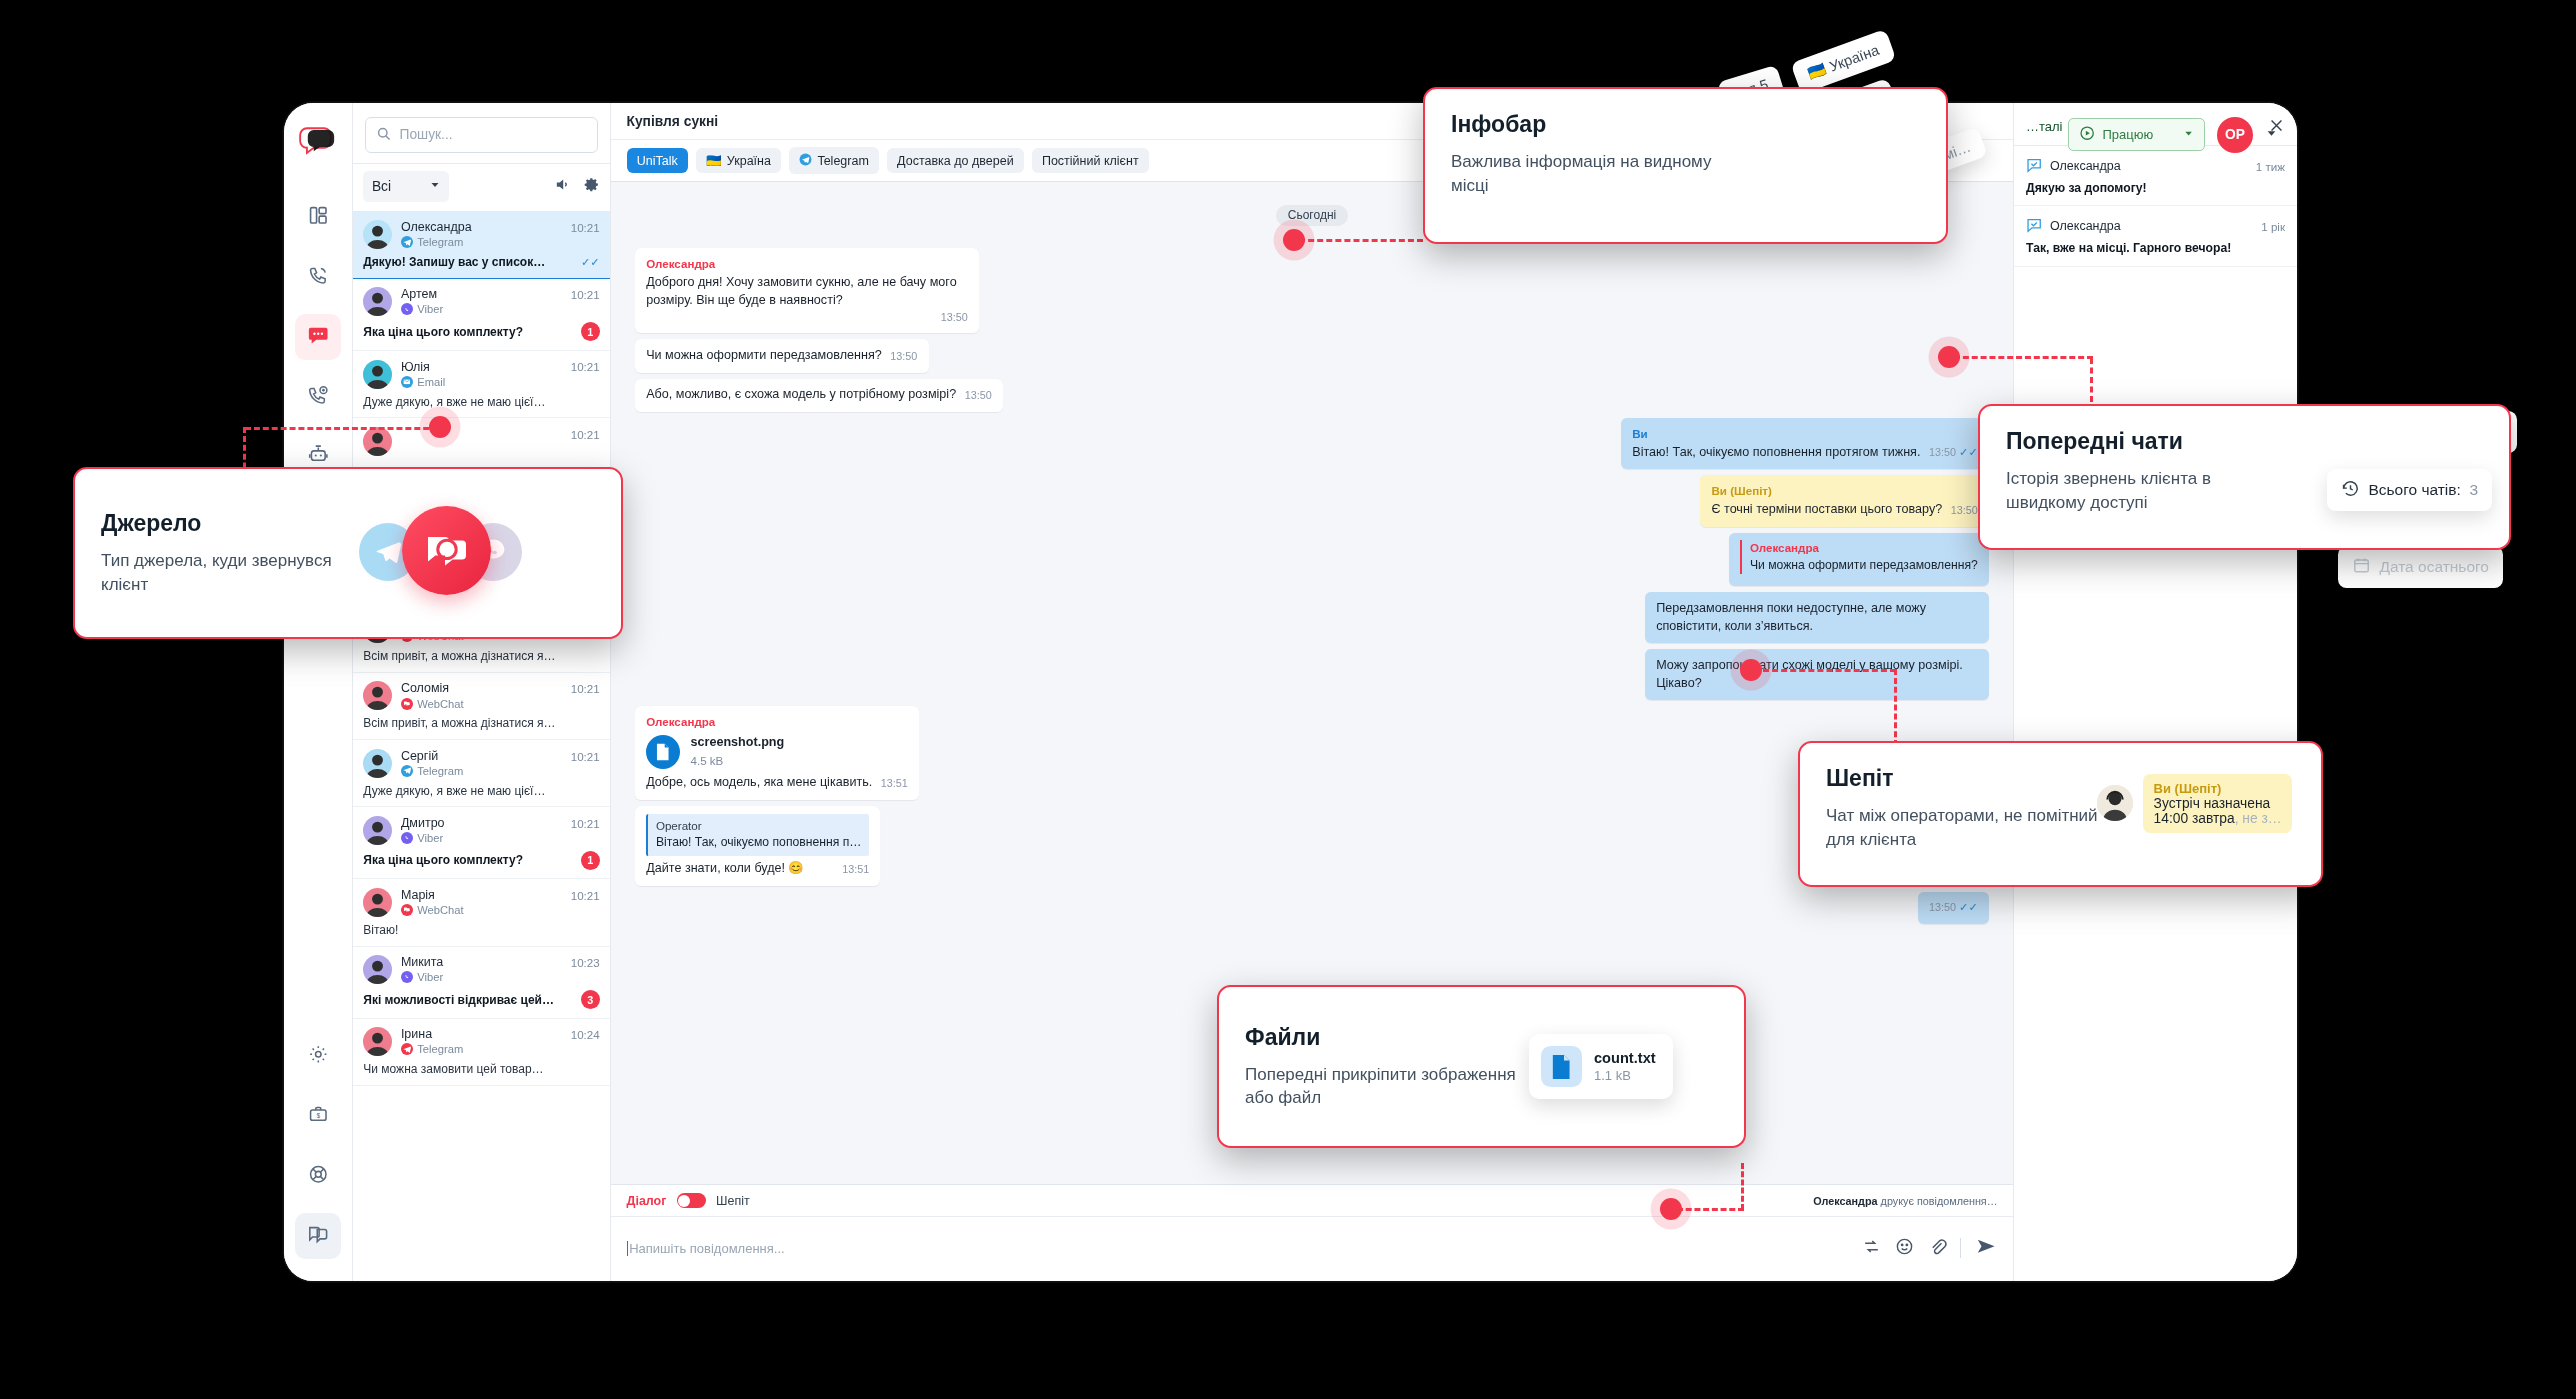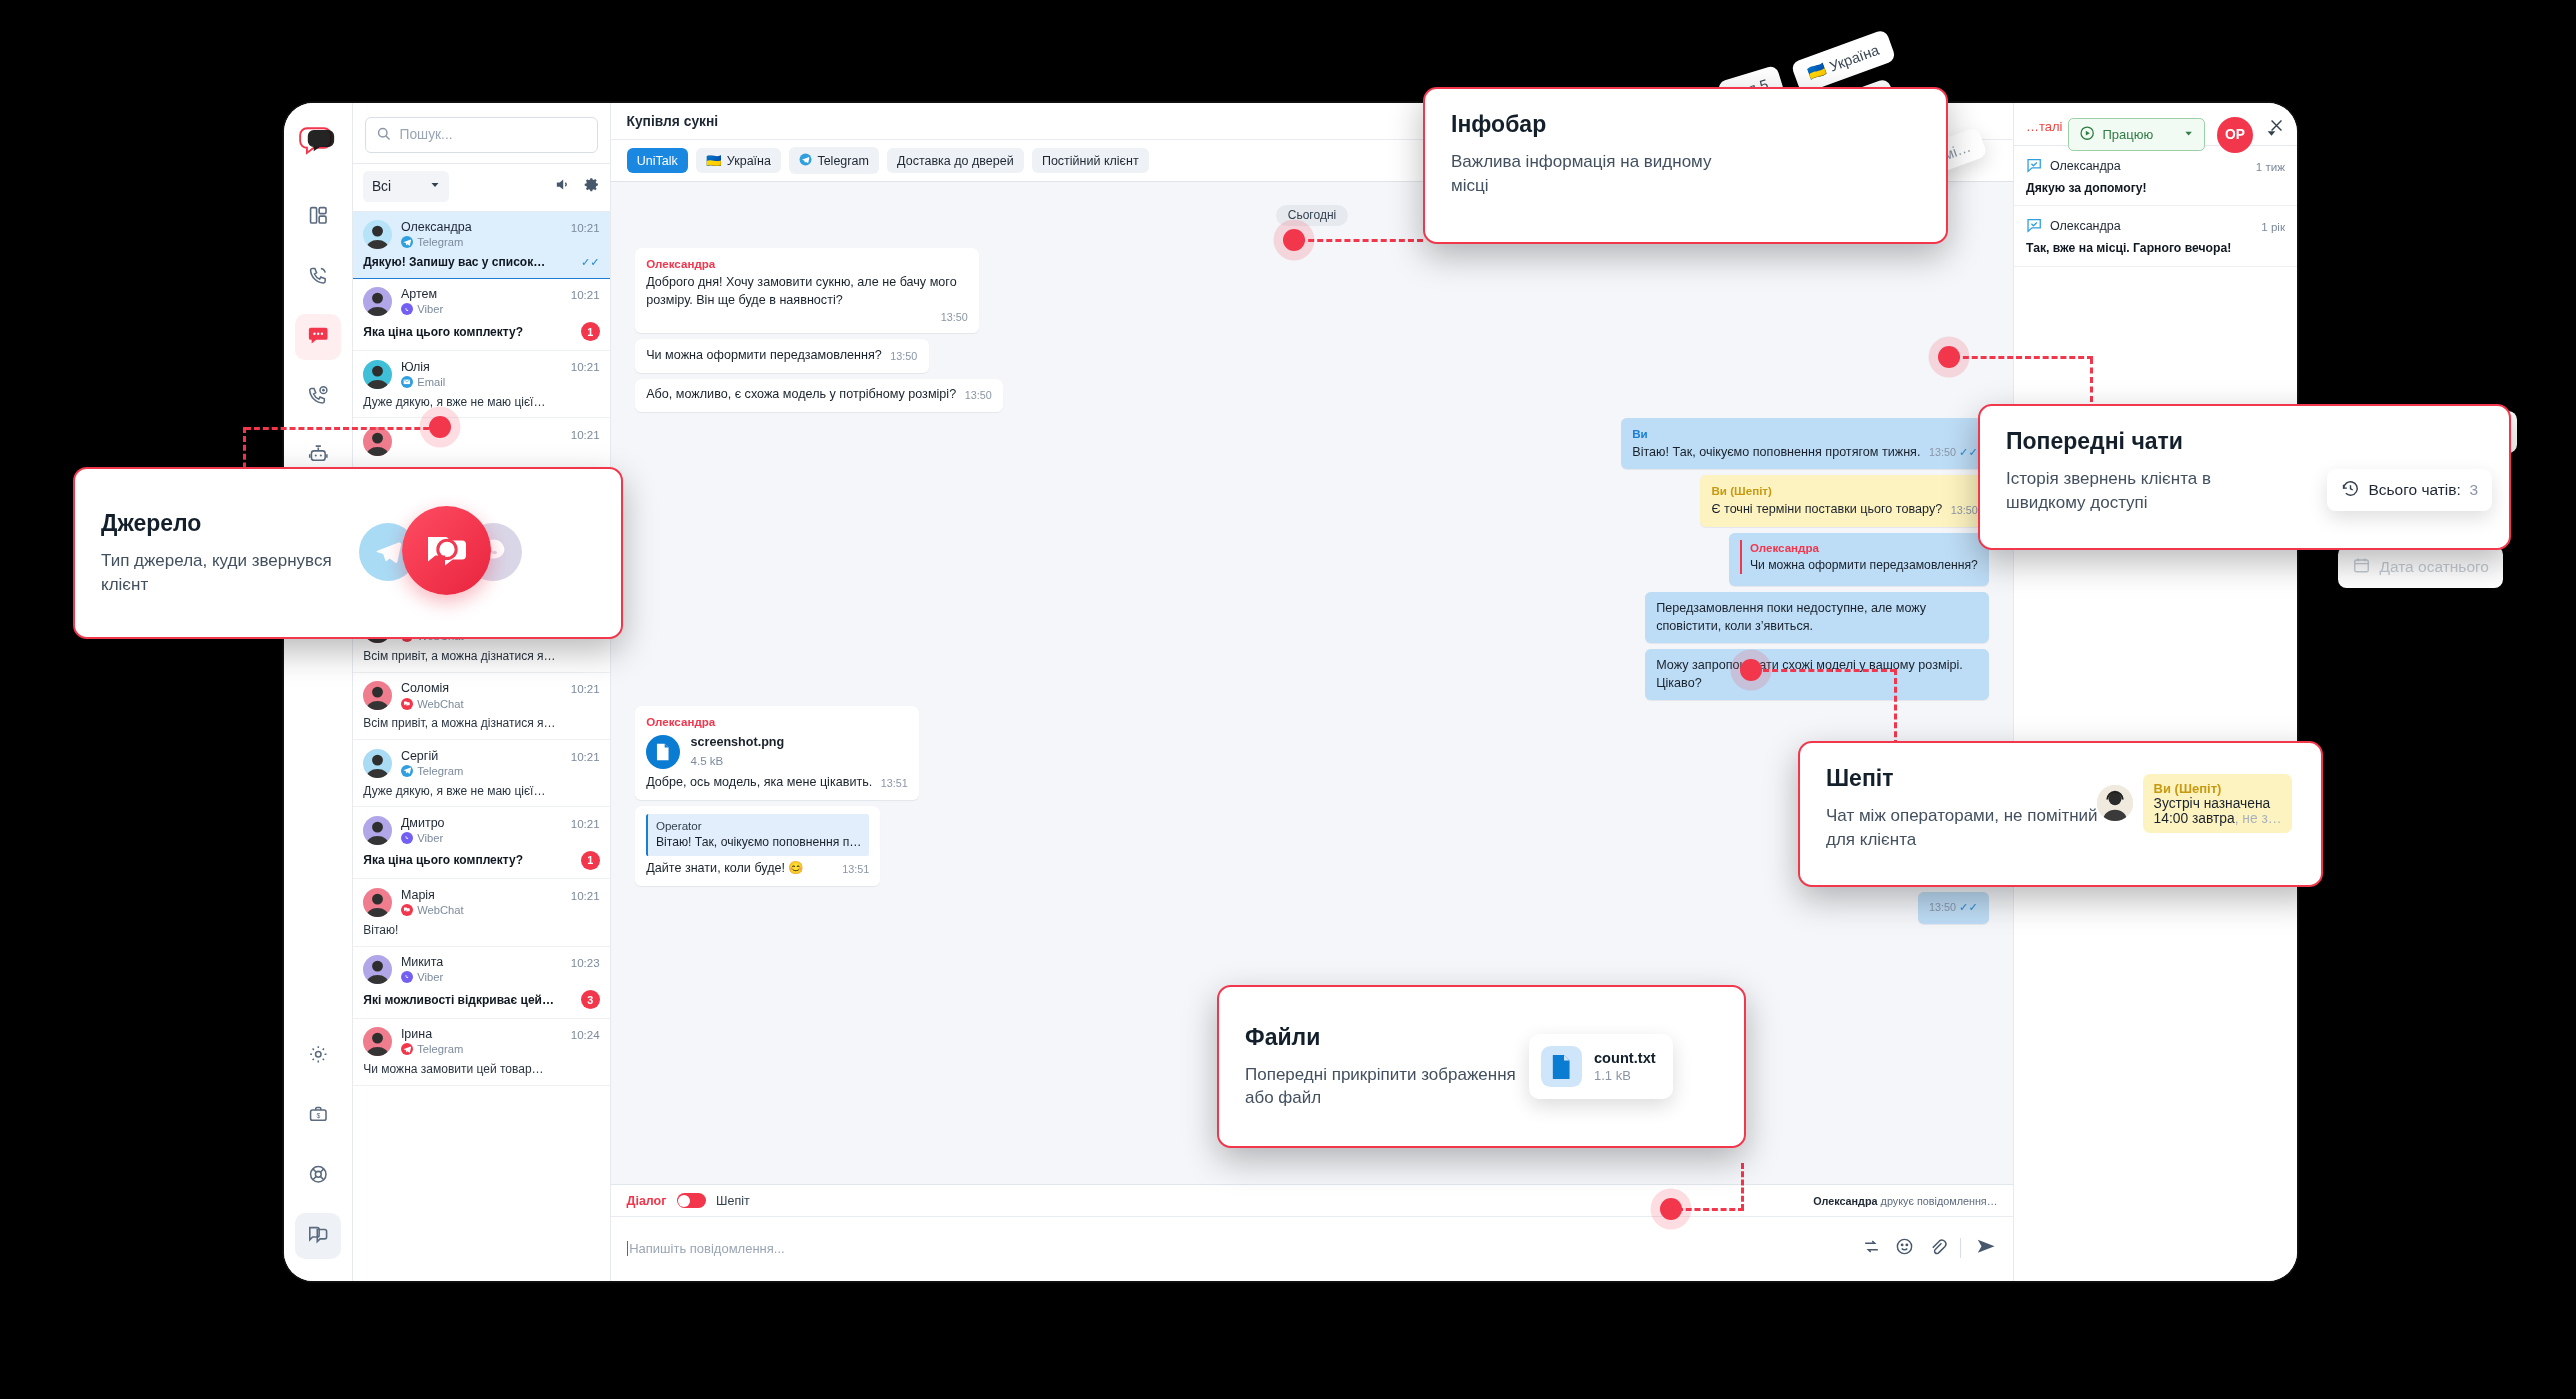--- a/index.html
+++ b/index.html
@@ -120,21 +120,21 @@
   .typing { margin-left:auto; font-size:10.8px; color:#5b6b7f;}
   .typing b { color:#1d2733; }
   .comp { background:#fff; border-top:0.9px solid #e9edf1; padding:12px 15.5px 13.8px 15.5px; display:flex; align-items:center; min-height:65px;}
   .comp-ph { color:#9aa6b4; font-size:13px; border-left:0.9px solid #5b6b7f; padding-left:1.7px;}
   .comp-ic { margin-left:auto; display:flex; align-items:center; gap:13.8px; color:#47586c;}
   .comp-sep { width:0.9px;height:20.6px;background:#d8dee6;}
 
   
   .right-col { width:284px; flex:0 0 284px; border-left:0.9px solid #e6eaef; background:#fff; display:flex; flex-direction:column;}
   .rp-head { display:flex; align-items:center; gap:19px; padding:13.8px 12px 0 12px;}
-  .rp-tab { font-size:13px; color:#ef4444; padding-bottom:8.6px;}
+  .rp-tab { font-size:13px; color:#14532d; padding-bottom:8.6px;}
   .rp-tab.active { color:#f2364c; font-weight:bold; border-bottom:2.6px solid #f2364c;}
   .rp-close { margin-left:auto; color:#33414f; padding-bottom:8.6px;}
   .rp-sep { border-bottom:0.9px solid #e6eaef;}
   .prev-item { padding:10.3px 12px; border-bottom:0.9px solid #eef1f4;}
   .pi-top { display:flex; align-items:center; gap:7.7px;}
   .pi-name { font-size:12.5px; color:#1d2733;}
   .pi-age { margin-left:auto; font-size:11.6px; color:#7b8a9c;}
   .pi-txt { font-size:12.2px; font-weight:bold; color:#0f1720; margin-top:5.2px;}
 
   

